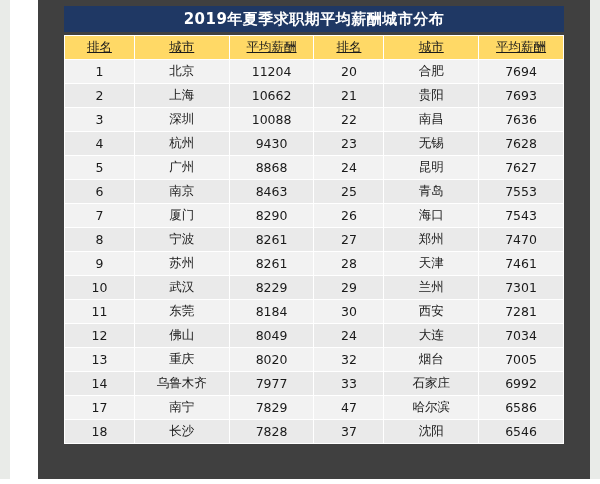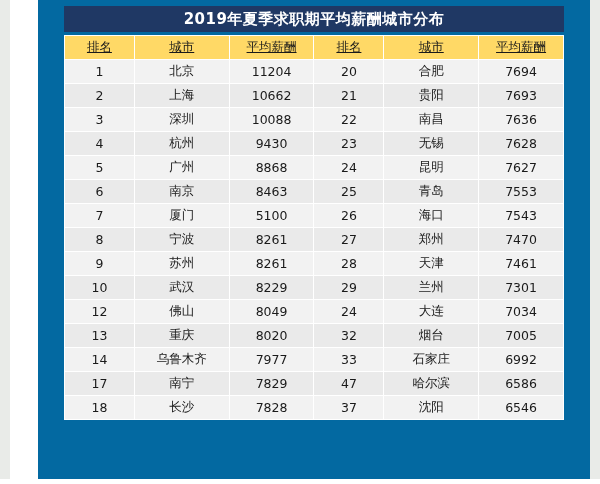--- a/index.html
+++ b/index.html
@@ -30,21 +30,21 @@
   }
   .edge-left { left: 0; }
   .edge-right { right: 0; }
 
   .sheet {
     position: absolute;
     left: 10px;
     right: 10px;
     top: 0;
     bottom: 0;
-    background: #0369a1;
+    background: #404040;
     margin-left: 28px;
   }
 
   .title-bar {
     margin: 6px 26px 0 26px;
     height: 26px;
     background: #1f3864;
     color: #ffffff;
     display: flex;
     align-items: center;
@@ -169,21 +169,21 @@
             <td>6</td>
             <td>南京</td>
             <td>8463</td>
             <td>25</td>
             <td>青岛</td>
             <td>7553</td>
           </tr>
           <tr>
             <td>7</td>
             <td>厦门</td>
-            <td>5100</td>
+            <td>8290</td>
             <td>26</td>
             <td>海口</td>
             <td>7543</td>
           </tr>
           <tr>
             <td>8</td>
             <td>宁波</td>
             <td>8261</td>
             <td>27</td>
             <td>郑州</td>
@@ -199,20 +199,28 @@
           </tr>
           <tr>
             <td>10</td>
             <td>武汉</td>
             <td>8229</td>
             <td>29</td>
             <td>兰州</td>
             <td>7301</td>
           </tr>
           <tr>
+            <td>11</td>
+            <td>东莞</td>
+            <td>8184</td>
+            <td>30</td>
+            <td>西安</td>
+            <td>7281</td>
+          </tr>
+          <tr>
             <td>12</td>
             <td>佛山</td>
             <td>8049</td>
             <td>24</td>
             <td>大连</td>
             <td>7034</td>
           </tr>
           <tr>
             <td>13</td>
             <td>重庆</td>

